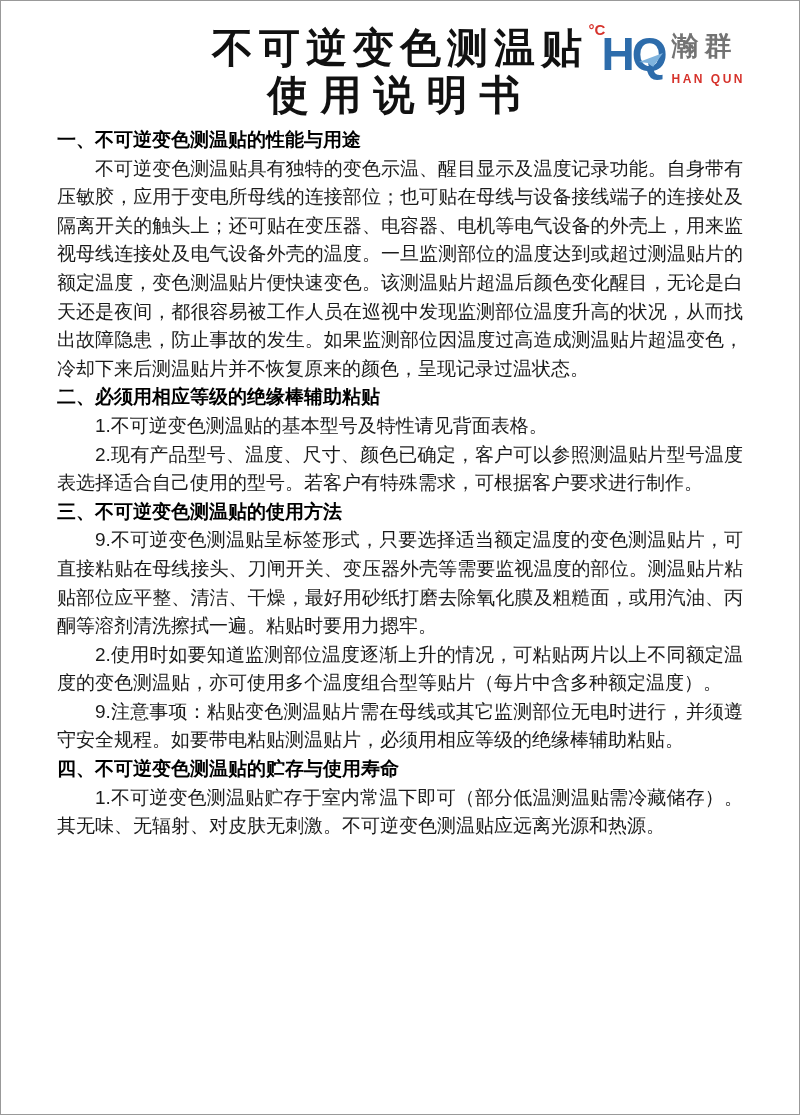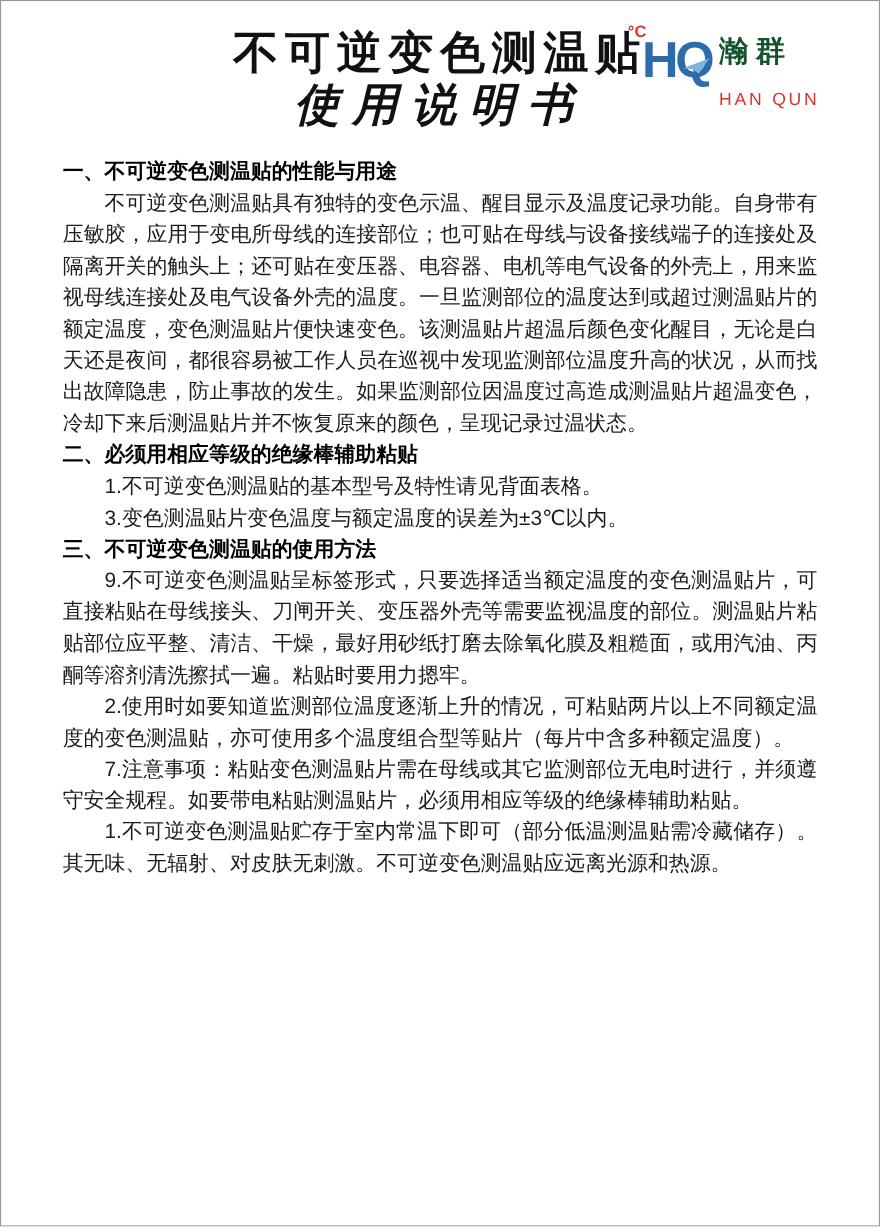--- a/index.html
+++ b/index.html
@@ -27,21 +27,20 @@
   }
   .title-line1 {
     font-size: 41px;
     line-height: 50px;
     letter-spacing: 6px;
   }
   .title-line2 {
     font-size: 41px;
     line-height: 45px;
     letter-spacing: 12px;
-    font-style: italic;
   }
   
   .logo {
     position: absolute;
     top: 20px;
     right: 54px;
     display: flex;
     align-items: flex-start;
     gap: 7px;
   }
@@ -75,28 +74,28 @@
     flex-direction: column;
     padding-top: 10px;
   }
   .logo-cn {
     font-size: 27px;
     font-weight: bold;
     letter-spacing: 6px;
     line-height: 30px;
   }
   .logo-en {
-    font-size: 16px;
-    font-weight: normal;
+    font-size: 12px;
+    font-weight: bold;
     letter-spacing: 2.5px;
-    margin-top: 21px;
+    margin-top: 11px;
   }
   
   .content {
-    margin: 25px 56px 0 56px;
+    margin: 8px 56px 0 56px;
     font-size: 19px;
     line-height: 28.6px;
     text-align: justify;
     color: #1b1b1b;
   }
   .content h2 {
     font-size: 19px;
     line-height: 28.6px;
     margin: 0;
     font-weight: bold;
@@ -116,48 +115,49 @@
   <div class="logo">
     <div class="logo-mark" style="color: rgb(45, 108, 171);">
       <span class="logo-degc" style="color: rgb(214, 51, 44);">°C</span>
       <span>HQ</span>
       <svg class="logo-plane" viewBox="0 0 24 14">
         <polygon points="0,9 24,0 14,14 9,10" fill="#7fb3dd"></polygon>
         <polygon points="9,10 14,14 10,14" fill="#2d6cab"></polygon>
       </svg>
     </div>
     <div class="logo-right">
-      <span class="logo-cn" style="color: #14532d;">瀚群</span>
+      <span class="logo-cn" style="color: #737373;">瀚群</span>
       <span class="logo-en" style="color: rgb(214, 51, 44);">HAN QUN</span>
     </div>
   </div>
 
   <div class="title-block">
     <div class="title-line1">不可逆变色测温贴</div>
     <div class="title-line2">使用说明书</div>
   </div>
 
   <div class="content">
 
     <section>
       <h2>一、不可逆变色测温贴的性能与用途</h2>
       <p>不可逆变色测温贴具有独特的变色示温、醒目显示及温度记录功能。自身带有压敏胶，应用于变电所母线的连接部位；也可贴在母线与设备接线端子的连接处及隔离开关的触头上；还可贴在变压器、电容器、电机等电气设备的外壳上，用来监视母线连接处及电气设备外壳的温度。一旦监测部位的温度达到或超过测温贴片的额定温度，变色测温贴片便快速变色。该测温贴片超温后颜色变化醒目，无论是白天还是夜间，都很容易被工作人员在巡视中发现监测部位温度升高的状况，从而找出故障隐患，防止事故的发生。如果监测部位因温度过高造成测温贴片超温变色，冷却下来后测温贴片并不恢复原来的颜色，呈现记录过温状态。</p>
     </section>
 
     <section>
       <h2>二、必须用相应等级的绝缘棒辅助粘贴</h2>
       <p>1.不可逆变色测温贴的基本型号及特性请见背面表格。</p>
-      <p>3.变色测温贴片变色温度与额定温度的误差为±3℃以内。</p>
+      <p>2.现有产品型号、温度、尺寸、颜色已确定，客户可以参照测温贴片型号温度表选择适合自己使用的型号。若客户有特殊需求，可根据客户要求进行制作。</p>
     </section>
 
     <section>
       <h2>三、不可逆变色测温贴的使用方法</h2>
       <p>9.不可逆变色测温贴呈标签形式，只要选择适当额定温度的变色测温贴片，可直接粘贴在母线接头、刀闸开关、变压器外壳等需要监视温度的部位。测温贴片粘贴部位应平整、清洁、干燥，最好用砂纸打磨去除氧化膜及粗糙面，或用汽油、丙酮等溶剂清洗擦拭一遍。粘贴时要用力摁牢。</p>
       <p>2.使用时如要知道监测部位温度逐渐上升的情况，可粘贴两片以上不同额定温度的变色测温贴，亦可使用多个温度组合型等贴片（每片中含多种额定温度）。</p>
-      <p>7.注意事项：粘贴变色测温贴片需在母线或其它监测部位无电时进行，并须遵守安全规程。如要带电粘贴测温贴片，必须用相应等级的绝缘棒辅助粘贴。</p>
+      <p>9.注意事项：粘贴变色测温贴片需在母线或其它监测部位无电时进行，并须遵守安全规程。如要带电粘贴测温贴片，必须用相应等级的绝缘棒辅助粘贴。</p>
     </section>
 
     <section>
+      <h2>四、不可逆变色测温贴的贮存与使用寿命</h2>
       <p>1.不可逆变色测温贴贮存于室内常温下即可（部分低温测温贴需冷藏储存）。其无味、无辐射、对皮肤无刺激。不可逆变色测温贴应远离光源和热源。</p>
     </section>
 
   </div>
 </div>
 
 </body></html>

